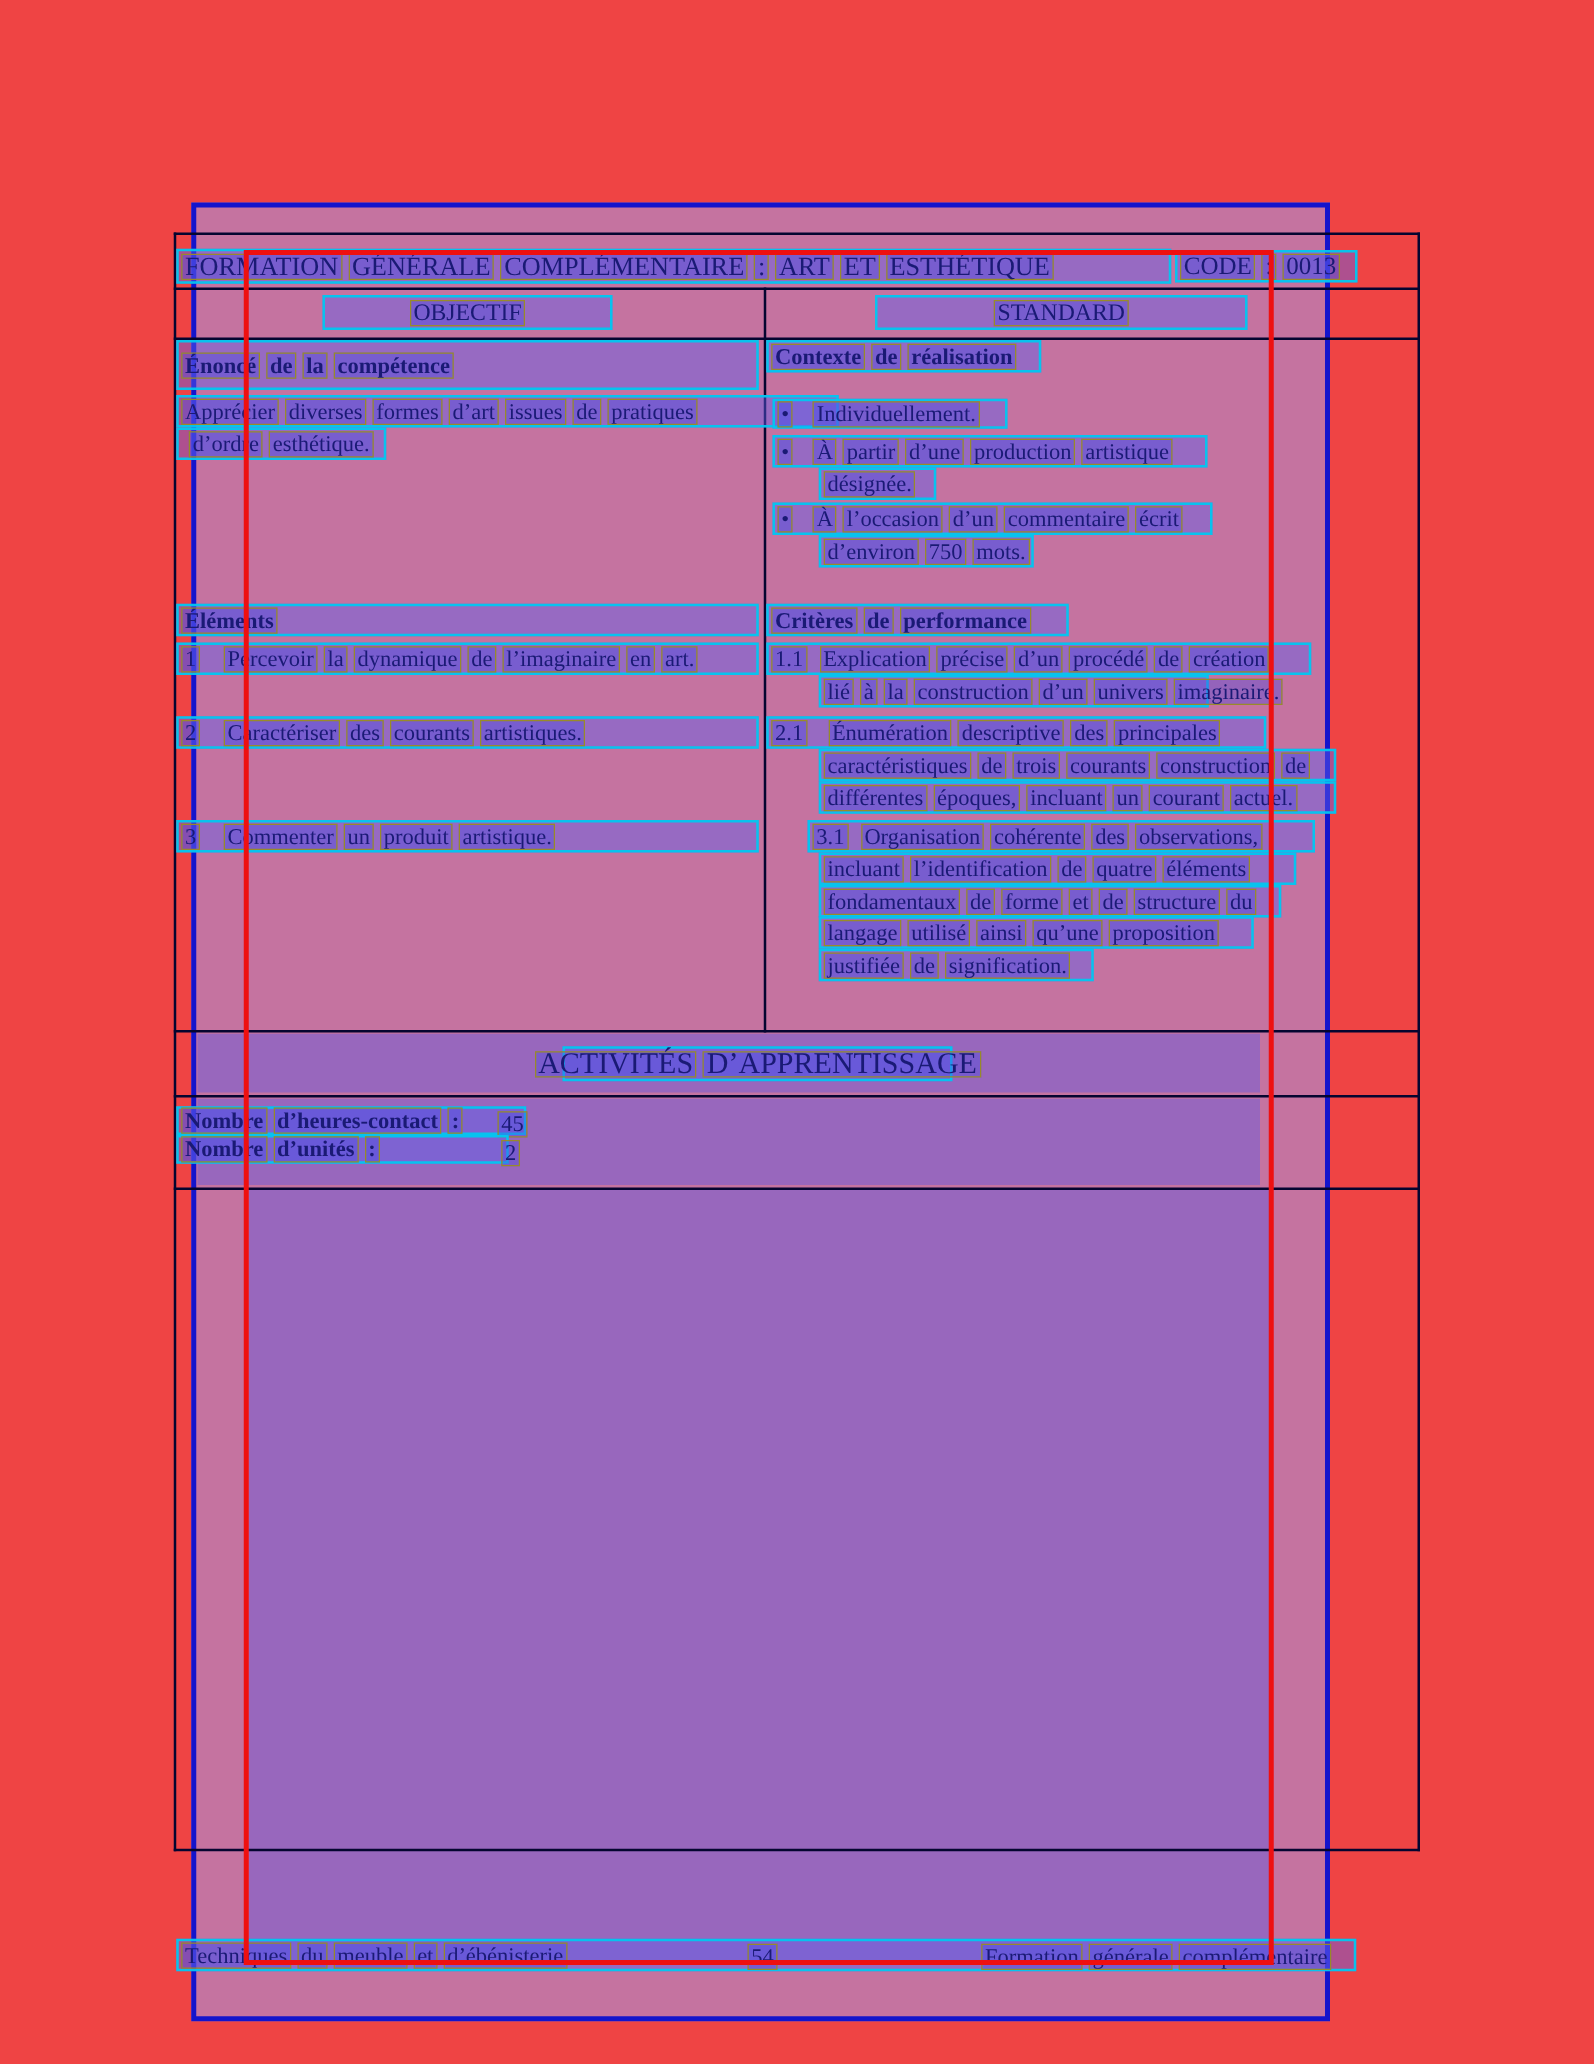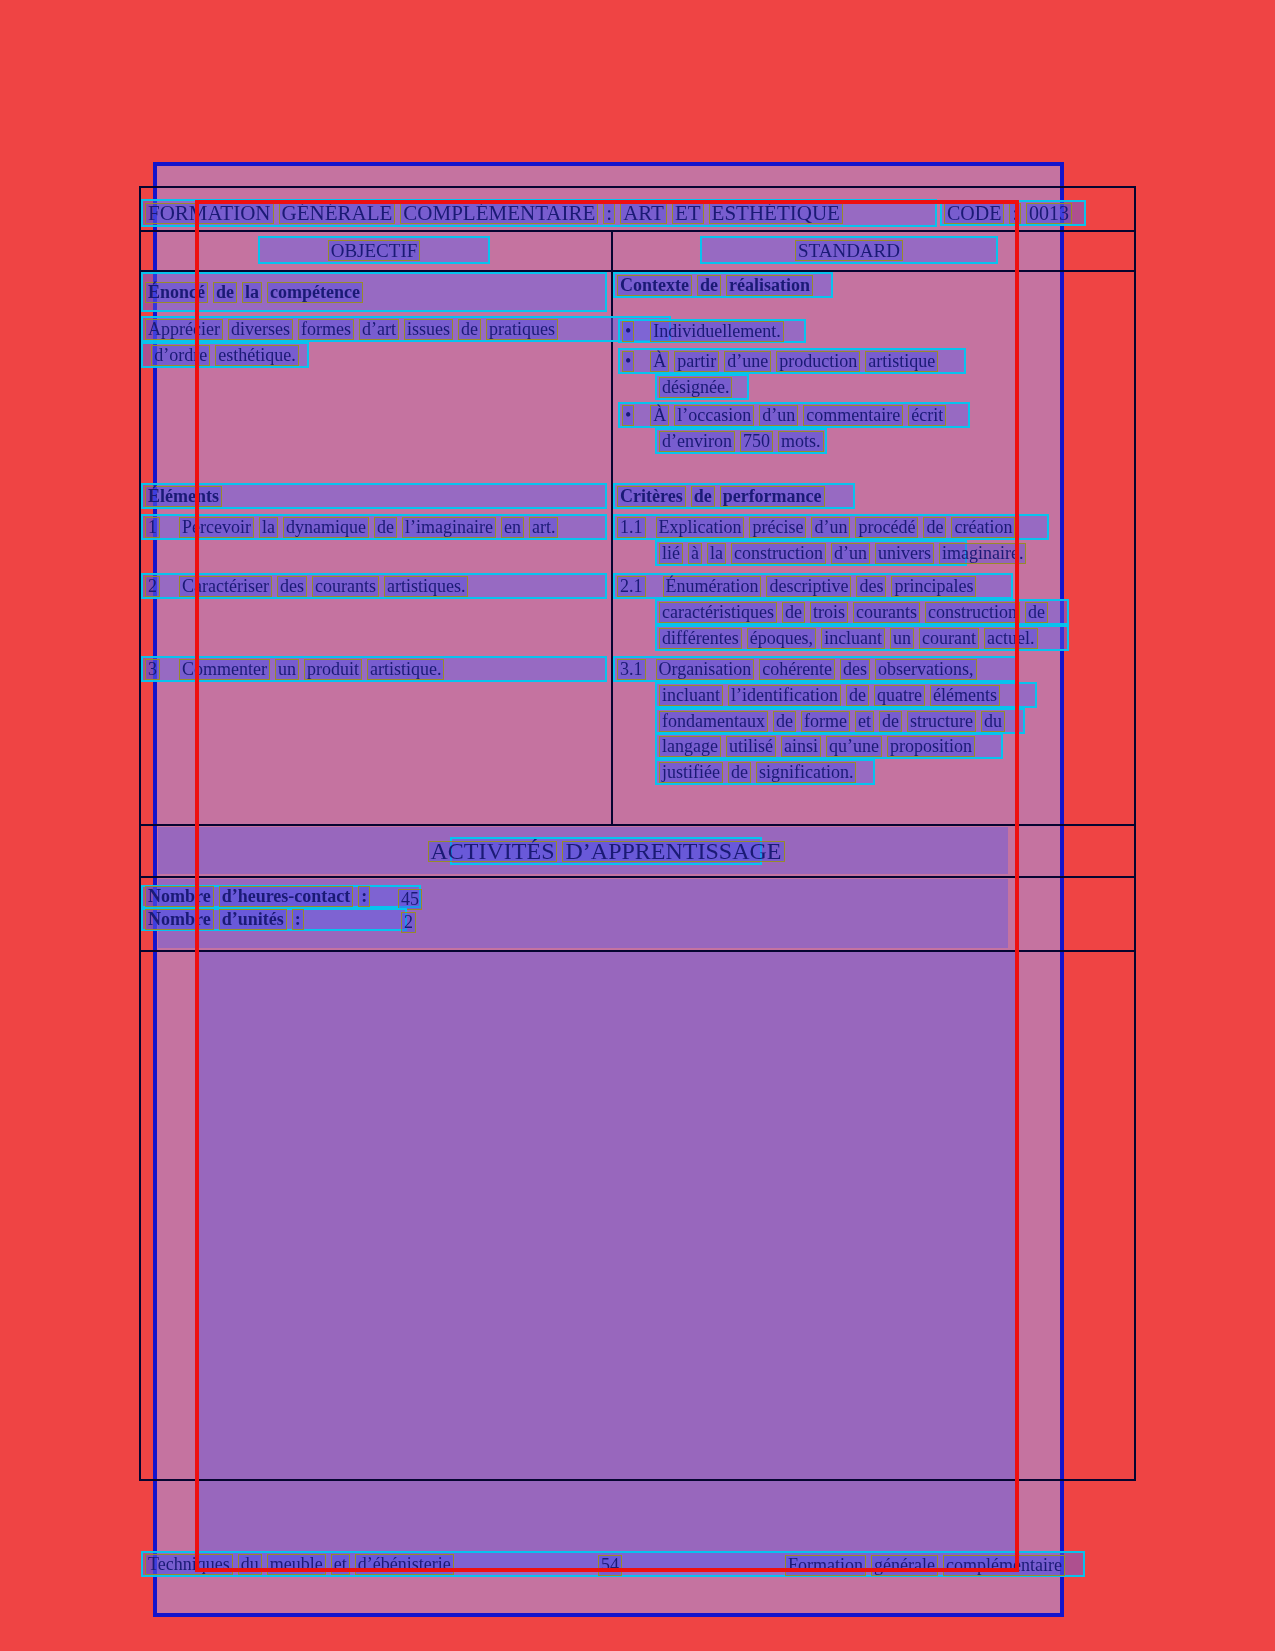--- a/index.html
+++ b/index.html
@@ -236,21 +236,21 @@
   <div class="line" style="left:655px;top:625px;width:414px;height:26px;">
     <span class="wordify">
         <span class="w">différentes</span>
         <span class="w">époques,</span>
         <span class="w">incluant</span>
         <span class="w">un</span>
         <span class="w">courant</span>
         <span class="w">actuel.</span>
       </span>
   </div>
-  <div class="line" style="left:613px;top:656px;width:406px;height:26px;">
+  <div class="line" style="left:646px;top:656px;width:406px;height:26px;">
     <span class="w">3.1</span>
     <span class="wordify" style="margin-left:5px;">
         <span class="w">Organisation</span>
         <span class="w">cohérente</span>
         <span class="w">des</span>
         <span class="w">observations,</span>
       </span>
   </div>
   <div class="line" style="left:655px;top:682px;width:382px;height:26px;">
     <span class="wordify">

